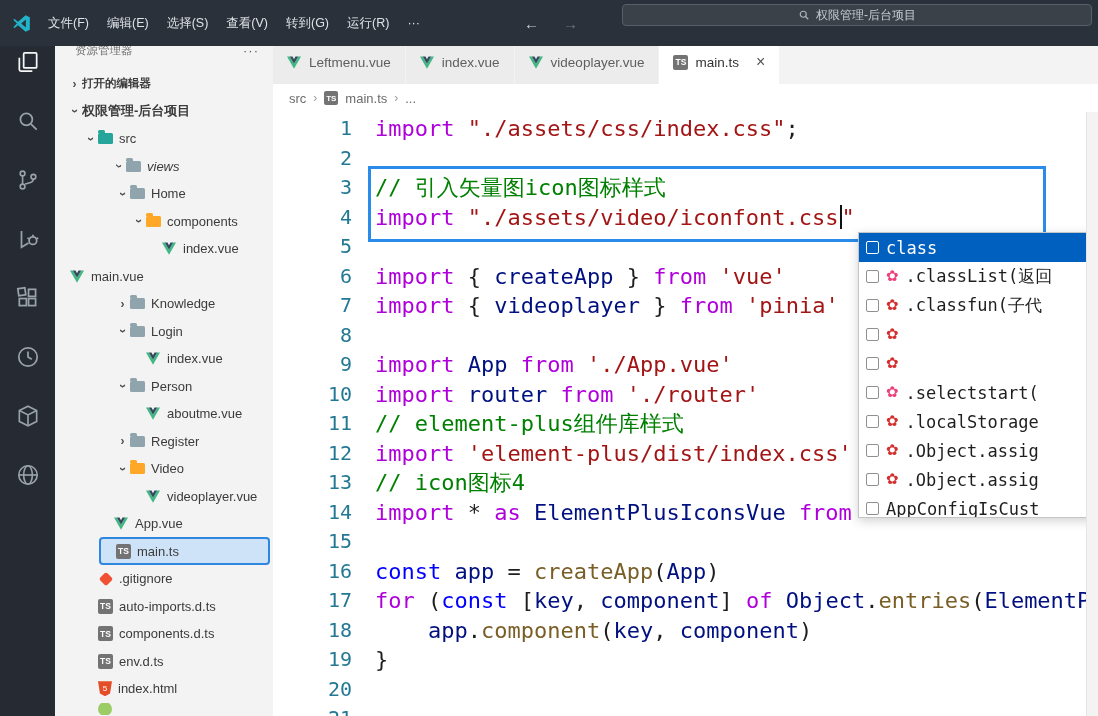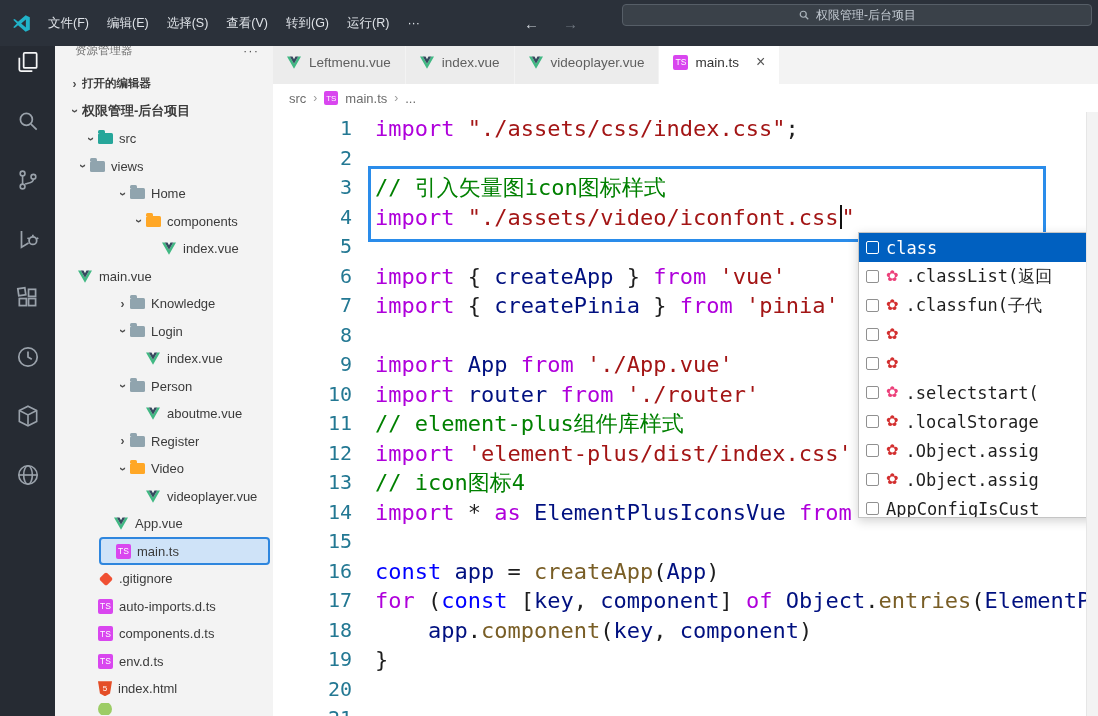--- a/index.html
+++ b/index.html
@@ -26,21 +26,21 @@
   .more-btn{margin-left:auto;letter-spacing:1px;color:#555;cursor:pointer;font-size:13px;}
   .trow{height:27.5px;display:flex;align-items:center;cursor:pointer;white-space:nowrap;}
   .rowin{display:flex;align-items:center;flex:1;height:100%;min-width:0;}
   .trow.selected .rowin{background:#cfe3f8;border:2px solid #2e86de;border-radius:4px;height:24px;margin-right:3px;}
   .chev{width:15px;text-align:center;font-size:12px;color:#4d4d4d;display:inline-block;flex:none;font-weight:bold;}
   .chev.open{transform:rotate(90deg);}
   .spacer{width:15px;flex:none;display:inline-block;}
   .fld{width:15px;height:11px;border-radius:1.5px;position:relative;margin-right:6px;flex:none;display:inline-block;}
   .fld::before{content:"";position:absolute;left:0;top:-3px;width:7px;height:3px;background:inherit;border-radius:1.5px 1.5px 0 0;}
   .icw{width:15px;height:14px;margin-right:6px;flex:none;display:flex;align-items:center;}
-  .tsic{width:15px;height:15px;background:#d946ef;color:#fff;font-size:8.5px;font-weight:normal;display:flex;align-items:center;justify-content:center;border-radius:2px;margin-right:6px;flex:none;}
+  .tsic{width:15px;height:15px;background:#737373;color:#fff;font-size:8.5px;font-weight:bold;display:flex;align-items:center;justify-content:center;border-radius:2px;margin-right:6px;flex:none;}
   .tsic.small{width:14px;height:14px;font-size:8px;margin-right:0;}
   .gitw{width:15px;height:15px;display:flex;align-items:center;justify-content:center;margin-right:6px;flex:none;}
   .gitic{width:10px;height:10px;background:#f05033;transform:rotate(45deg);border-radius:2px;display:block;}
   .htmlic{width:14px;height:15px;background:#e44d26;clip-path:polygon(0 0,100% 0,86% 82%,50% 100%,14% 82%);color:#fff;font-size:8px;display:flex;align-items:center;justify-content:center;margin-right:6px;flex:none;}
   .mysic{width:14px;height:14px;border-radius:50%;background:#9ccc65;flex:none;display:inline-block;margin-right:6px;}
   .tlabel{overflow:hidden;text-overflow:clip;}
   .tlabel.bold{font-weight:bold;}
   .partial{height:12px;overflow:hidden;align-items:flex-start;}
 
   
@@ -178,21 +178,21 @@
           <span class="tlabel bold">权限管理-后台项目</span>
         </span>
       </div>
       <div class="trow" style="padding-left: 28px;">
         <span class="rowin">
           <span class="chev open">›</span>
           <span class="fld" style="background:#26a69a"></span>
           <span class="tlabel">src</span>
         </span>
       </div>
-      <div class="trow" style="padding-left: 20px;">
+      <div class="trow" style="padding-left: 56px; font-style: italic;">
         <span class="rowin">
           <span class="chev open">›</span>
           <span class="fld" style="background:#90a4ae"></span>
           <span class="tlabel">views</span>
         </span>
       </div>
       <div class="trow" style="padding-left: 60px;">
         <span class="rowin">
           <span class="chev open">›</span>
           <span class="fld" style="background:#90a4ae"></span>
@@ -211,21 +211,21 @@
           <span class="spacer"></span>
           <span class="icw">
             <svg width="14" height="13" viewBox="0 0 16 14">
               <path fill="#41B883" d="M0 0h3.2L8 8.4 12.8 0H16L8 14z"></path>
               <path fill="#35495E" d="M3.2 0h3.1L8 3.3 9.7 0h3.1L8 8.5z"></path>
             </svg>
           </span>
           <span class="tlabel">index.vue</span>
         </span>
       </div>
-      <div class="trow" style=" margin-left: 8px;">
+      <div class="trow" style="">
         <span class="rowin">
           <span class="spacer"></span>
           <span class="icw">
             <svg width="14" height="13" viewBox="0 0 16 14">
               <path fill="#41B883" d="M0 0h3.2L8 8.4 12.8 0H16L8 14z"></path>
               <path fill="#35495E" d="M3.2 0h3.1L8 3.3 9.7 0h3.1L8 8.5z"></path>
             </svg>
           </span>
           <span class="tlabel">main.vue</span>
         </span>
@@ -414,21 +414,21 @@
 
   <div class="editor">
     <div class="annotation"></div>
     <div class="codewrap" id="code-lines">
         <div class="cline"><span class="ln">1</span><span class="lc"><span class="kw">import </span><span class="str">"./assets/css/index.css"</span><span class="pun">;</span></span></div>
         <div class="cline"><span class="ln">2</span><span class="lc"></span></div>
         <div class="cline"><span class="ln">3</span><span class="lc"><span class="com">// 引入矢量图icon图标样式</span></span></div>
         <div class="cline"><span class="ln">4</span><span class="lc"><span class="kw">import </span><span class="str">"./assets/video/iconfont.css</span><span class="cursor"></span><span class="str">"</span></span></div>
         <div class="cline"><span class="ln">5</span><span class="lc"></span></div>
         <div class="cline"><span class="ln">6</span><span class="lc"><span class="kw">import </span><span class="pun">{ </span><span class="var">createApp</span><span class="pun"> } </span><span class="kw">from </span><span class="str">'vue'</span></span></div>
-        <div class="cline"><span class="ln">7</span><span class="lc"><span class="kw">import </span><span class="pun">{ </span><span class="var">createPinia</span><span class="pun"> } </span><span class="kw">from </span><span class="str">'pinia'</span></span></div>
+        <div class="cline"><span class="ln">7</span><span class="lc"><span class="kw">import </span><span class="pun">{ </span><span class="var">videoplayer</span><span class="pun"> } </span><span class="kw">from </span><span class="str">'pinia'</span></span></div>
         <div class="cline"><span class="ln">8</span><span class="lc"></span></div>
         <div class="cline"><span class="ln">9</span><span class="lc"><span class="kw">import </span><span class="var">App </span><span class="kw">from </span><span class="str">'./App.vue'</span></span></div>
         <div class="cline"><span class="ln">10</span><span class="lc"><span class="kw">import </span><span class="var">router </span><span class="kw">from </span><span class="str">'./router'</span></span></div>
         <div class="cline"><span class="ln">11</span><span class="lc"><span class="com">// element-plus组件库样式</span></span></div>
         <div class="cline"><span class="ln">12</span><span class="lc"><span class="kw">import </span><span class="str">'element-plus/dist/index.css'</span></span></div>
         <div class="cline"><span class="ln">13</span><span class="lc"><span class="com">// icon图标4</span></span></div>
         <div class="cline"><span class="ln">14</span><span class="lc"><span class="kw">import </span><span class="pun">* </span><span class="kw">as </span><span class="var">ElementPlusIconsVue </span><span class="kw">from</span></span></div>
         <div class="cline"><span class="ln">15</span><span class="lc"></span></div>
         <div class="cline"><span class="ln">16</span><span class="lc"><span class="kwb">const </span><span class="var">app </span><span class="pun">= </span><span class="fn">createApp</span><span class="pun">(</span><span class="var">App</span><span class="pun">)</span></span></div>
         <div class="cline"><span class="ln">17</span><span class="lc"><span class="kw">for </span><span class="pun">(</span><span class="kwb">const </span><span class="pun">[</span><span class="var">key</span><span class="pun">, </span><span class="var">component</span><span class="pun">] </span><span class="kw">of </span><span class="var">Object</span><span class="pun">.</span><span class="fn">entries</span><span class="pun">(</span><span class="var">ElementP</span></span></div>

